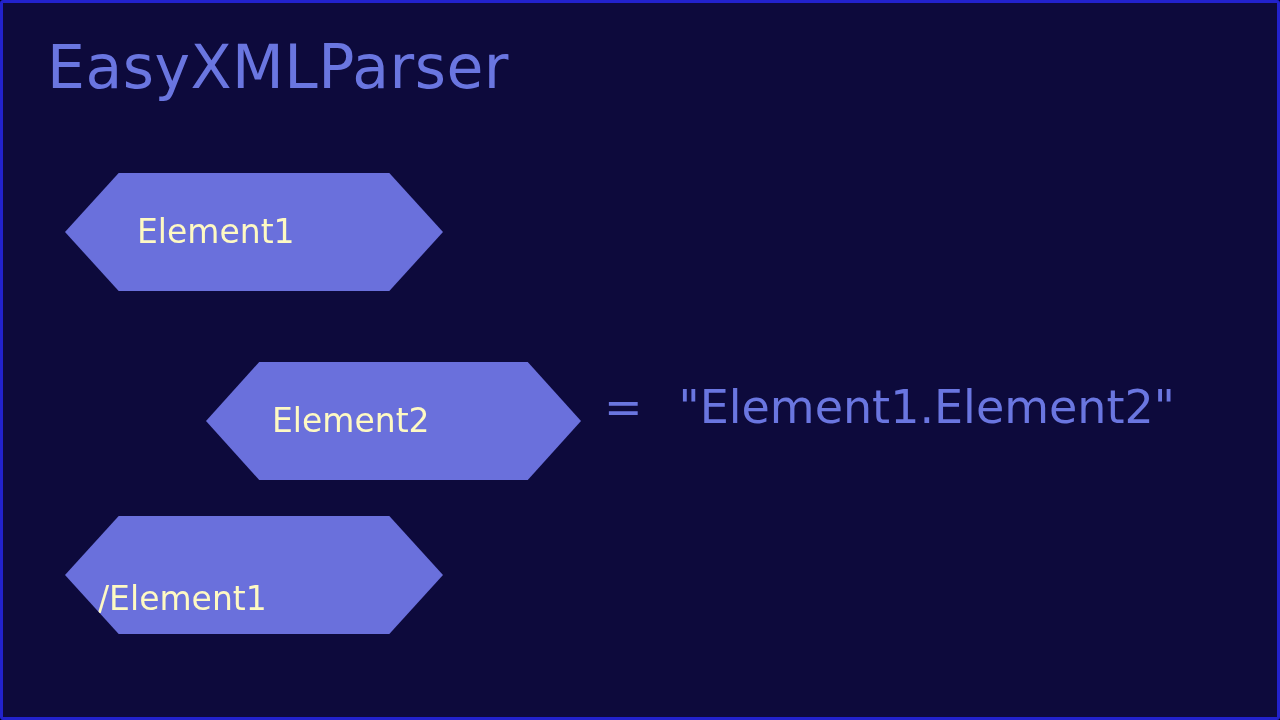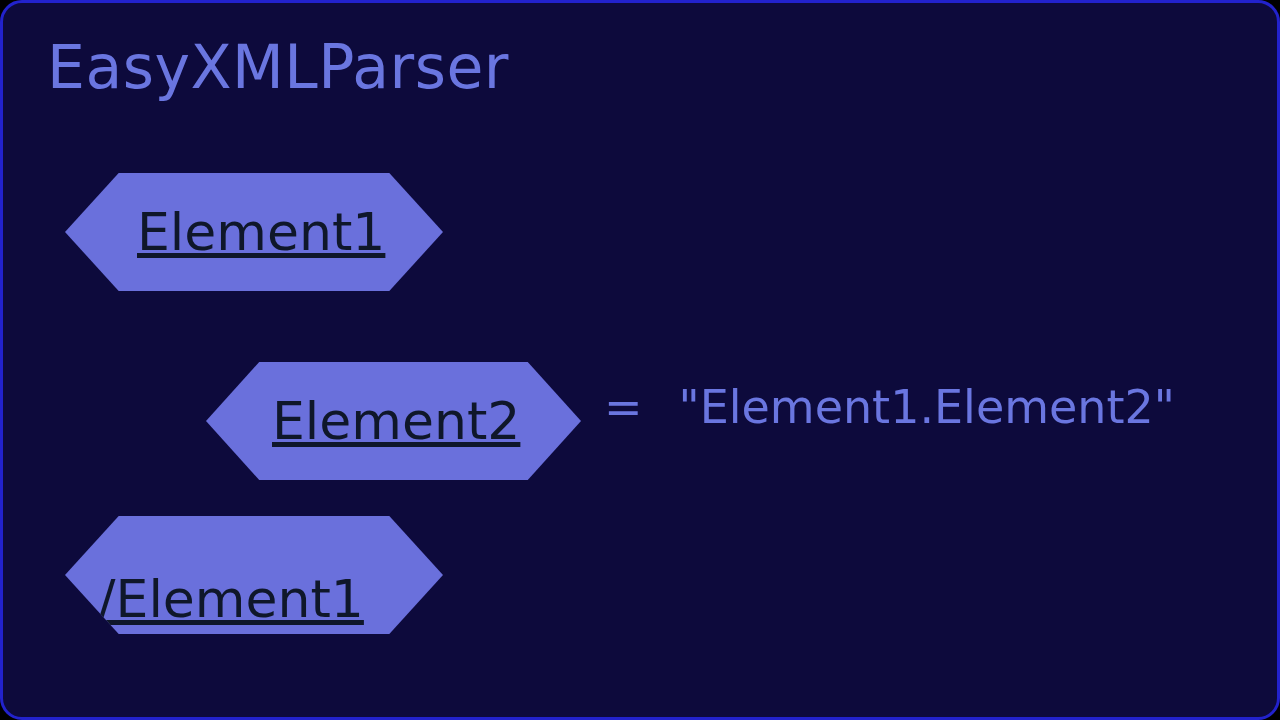--- a/index.html
+++ b/index.html
@@ -15,21 +15,21 @@
     font-family: "DejaVu Sans", sans-serif;
   }
 
   #canvas {
     position: relative;
     width: 1280px;
     height: 720px;
     box-sizing: border-box;
     background: #0d0a3c;
     border: 3px solid #2222cc;
-    border-radius: 22px;
+    border-radius: 3px;
     overflow: hidden;
   }
 
   
   #title {
     position: absolute;
     left: 44px;
     top: 28px;
     font-size: 60px;
     line-height: 72px;
@@ -42,25 +42,24 @@
   
   .hex {
     position: absolute;
     background: #6a70dc;
     -webkit-clip-path: polygon(0% 50%, 14.2% 0%, 85.8% 0%, 100% 50%, 85.8% 100%, 14.2% 100%);
     clip-path: polygon(0% 50%, 14.2% 0%, 85.8% 0%, 100% 50%, 85.8% 100%, 14.2% 100%);
     display: flex;
     align-items: center;
   }
   .hex-label {
-    color: #0f172a;
-    font-size: 52px;
+    color: #fef9c3;
+    font-size: 33px;
     line-height: 50px;
     white-space: pre;
-    text-decoration: underline;
   }
 
   #hex-element1 {
     left: 62px;
     top: 170px;
     width: 378px;
     height: 118px;
   }
   #hex-element1 .hex-label { margin-left: 72px; }
 

